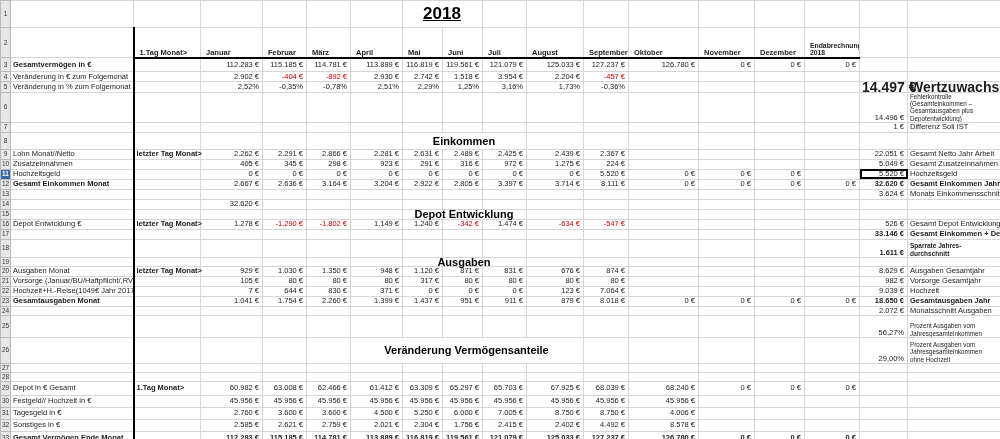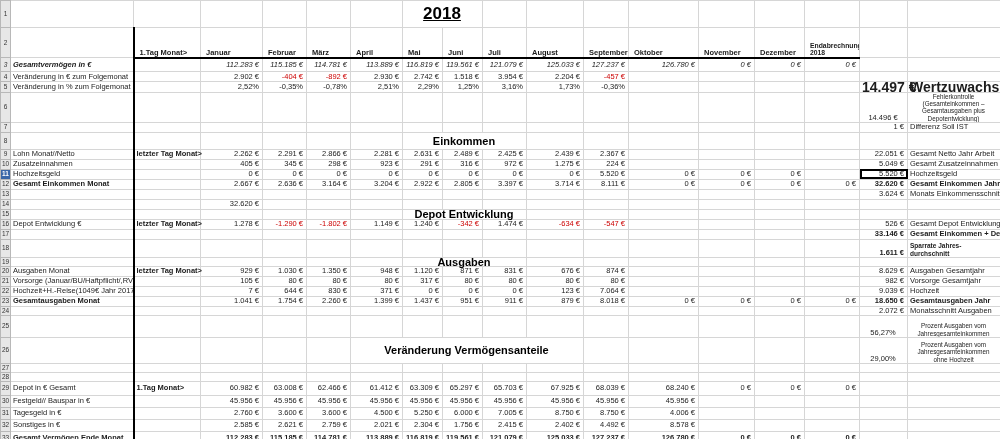--- a/index.html
+++ b/index.html
@@ -37,21 +37,21 @@
   td.thickb{border-bottom:2.5px solid var(--thick);}
   td.mh{font-weight:bold;vertical-align:bottom;text-align:left;padding-left:5px;}
   td.endh{white-space:normal;font-size:6.8px;line-height:7.2px;}
   td.title-cell{
     text-align:center;font-weight:bold;font-size:11px;line-height:8px;
     overflow:visible;white-space:nowrap;color:#000;
   }
   td.title-cell.year{font-size:17px;line-height:18px;text-decoration:underline;vertical-align:middle;}
   td.sv.big,td.sl.big{font-size:14px;line-height:10px;font-weight:bold;overflow:visible;}
   td.sl{ text-align:left;overflow:visible;}
-  td.sv.small,td.sl.small{vertical-align:bottom;text-align:center;}
+  td.sv.small,td.sl.small{vertical-align:bottom;}
   td.sl.small{white-space:normal;font-size:6.3px;line-height:7.2px;overflow:hidden;}
   td.sv.boldsmall,td.sl.boldsmall{vertical-align:bottom;font-weight:bold;}
   td.sl.boldsmall{white-space:normal;font-size:6.5px;line-height:7.2px;}
   td.sv.selcell{outline:2px solid #000;outline-offset:-2px;}
   td.sv.selcell::after{
     content:"";position:absolute;right:-1px;bottom:-1px;width:3px;height:3px;background:#000;
   }
 </style>
 </head>
 <body>
@@ -111,21 +111,21 @@
           <td class="mh thickb">Juli</td>
           <td class="mh thickb">August</td>
           <td class="mh thickb">September</td>
           <td class="mh thickb">Oktober</td>
           <td class="mh thickb">November</td>
           <td class="mh thickb">Dezember</td>
           <td class="mh thickb endh">Endabrechnung 2018</td>
           <td class="sv"></td>
           <td class="sl"></td>
         </tr>
-        <tr style="height: 14px; font-style: italic;">
+        <tr style="height: 14px;">
           <td class="rh">3</td>
           <td class="lbl b thickr">Gesamtvermögen in €</td>
           <td class="tag"></td>
           <td class="val">112.283 €</td>
           <td class="val">115.185 €</td>
           <td class="val">114.781 €</td>
           <td class="val">113.889 €</td>
           <td class="val">116.819 €</td>
           <td class="val">119.561 €</td>
           <td class="val">121.079 €</td>
@@ -643,21 +643,21 @@
           <td class="val">68.039 €</td>
           <td class="val">68.240 €</td>
           <td class="val">0 €</td>
           <td class="val">0 €</td>
           <td class="val">0 €</td>
           <td class="sv"></td>
           <td class="sl"></td>
         </tr>
         <tr style="height: 12px;">
           <td class="rh">30</td>
-          <td class="lbl thickr">Festgeld// Bauspar in €</td>
+          <td class="lbl thickr">Festgeld// Hochzeit in €</td>
           <td class="tag"></td>
           <td class="val">45.956 €</td>
           <td class="val">45.956 €</td>
           <td class="val">45.956 €</td>
           <td class="val">45.956 €</td>
           <td class="val">45.956 €</td>
           <td class="val">45.956 €</td>
           <td class="val">45.956 €</td>
           <td class="val">45.956 €</td>
           <td class="val">45.956 €</td>

